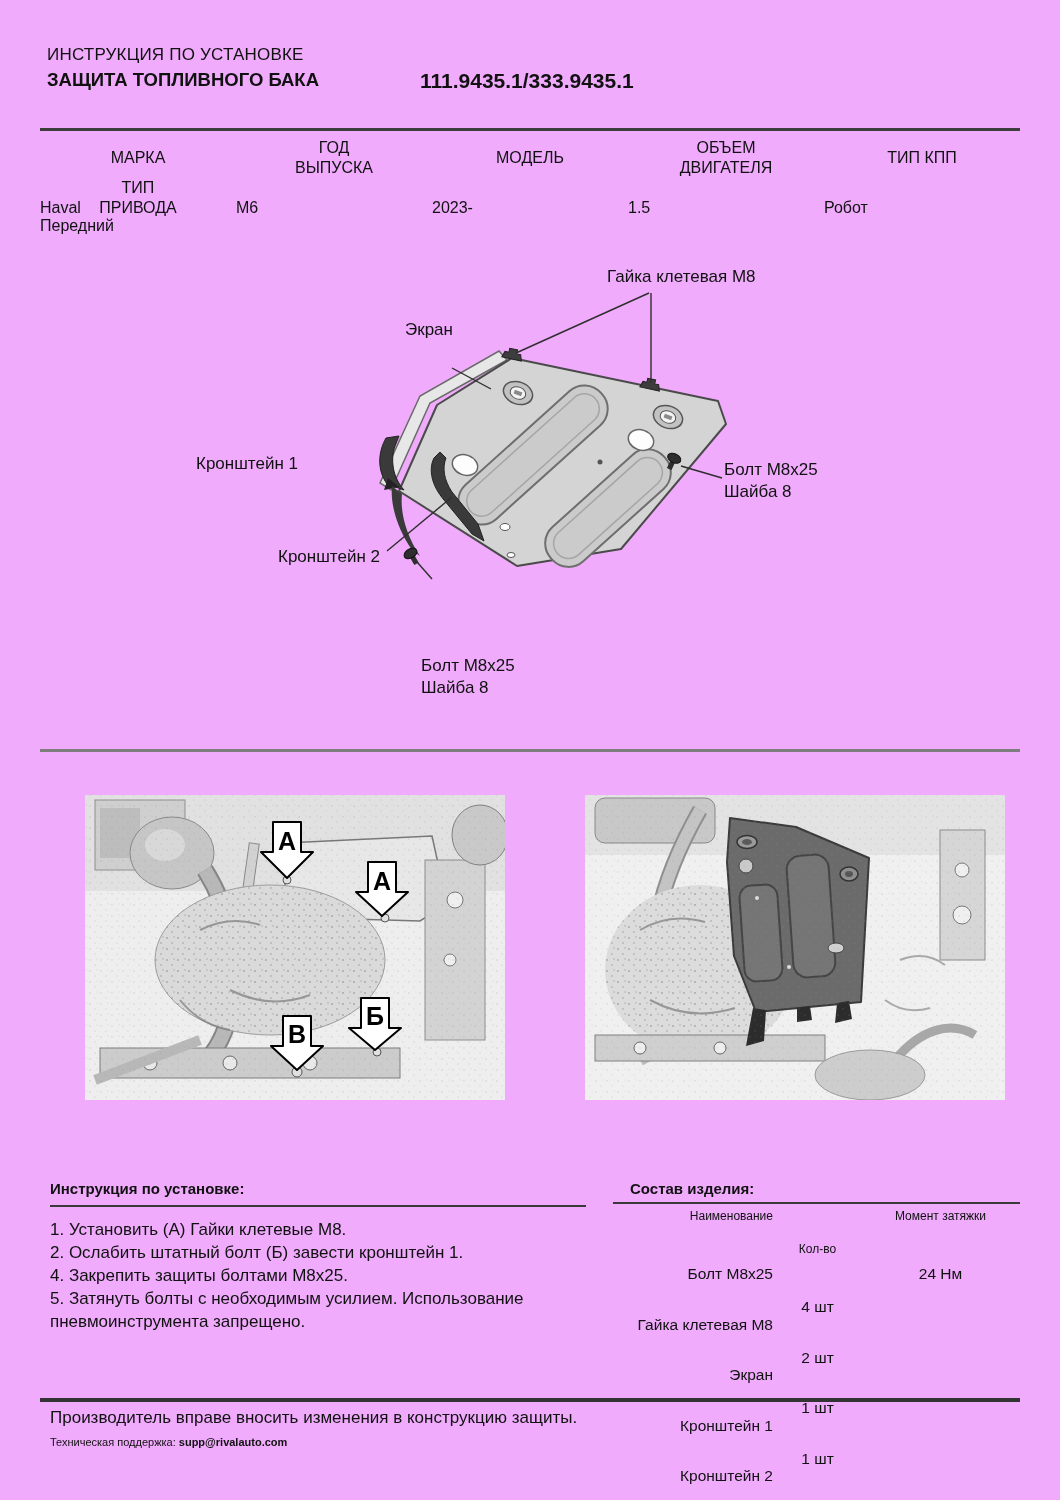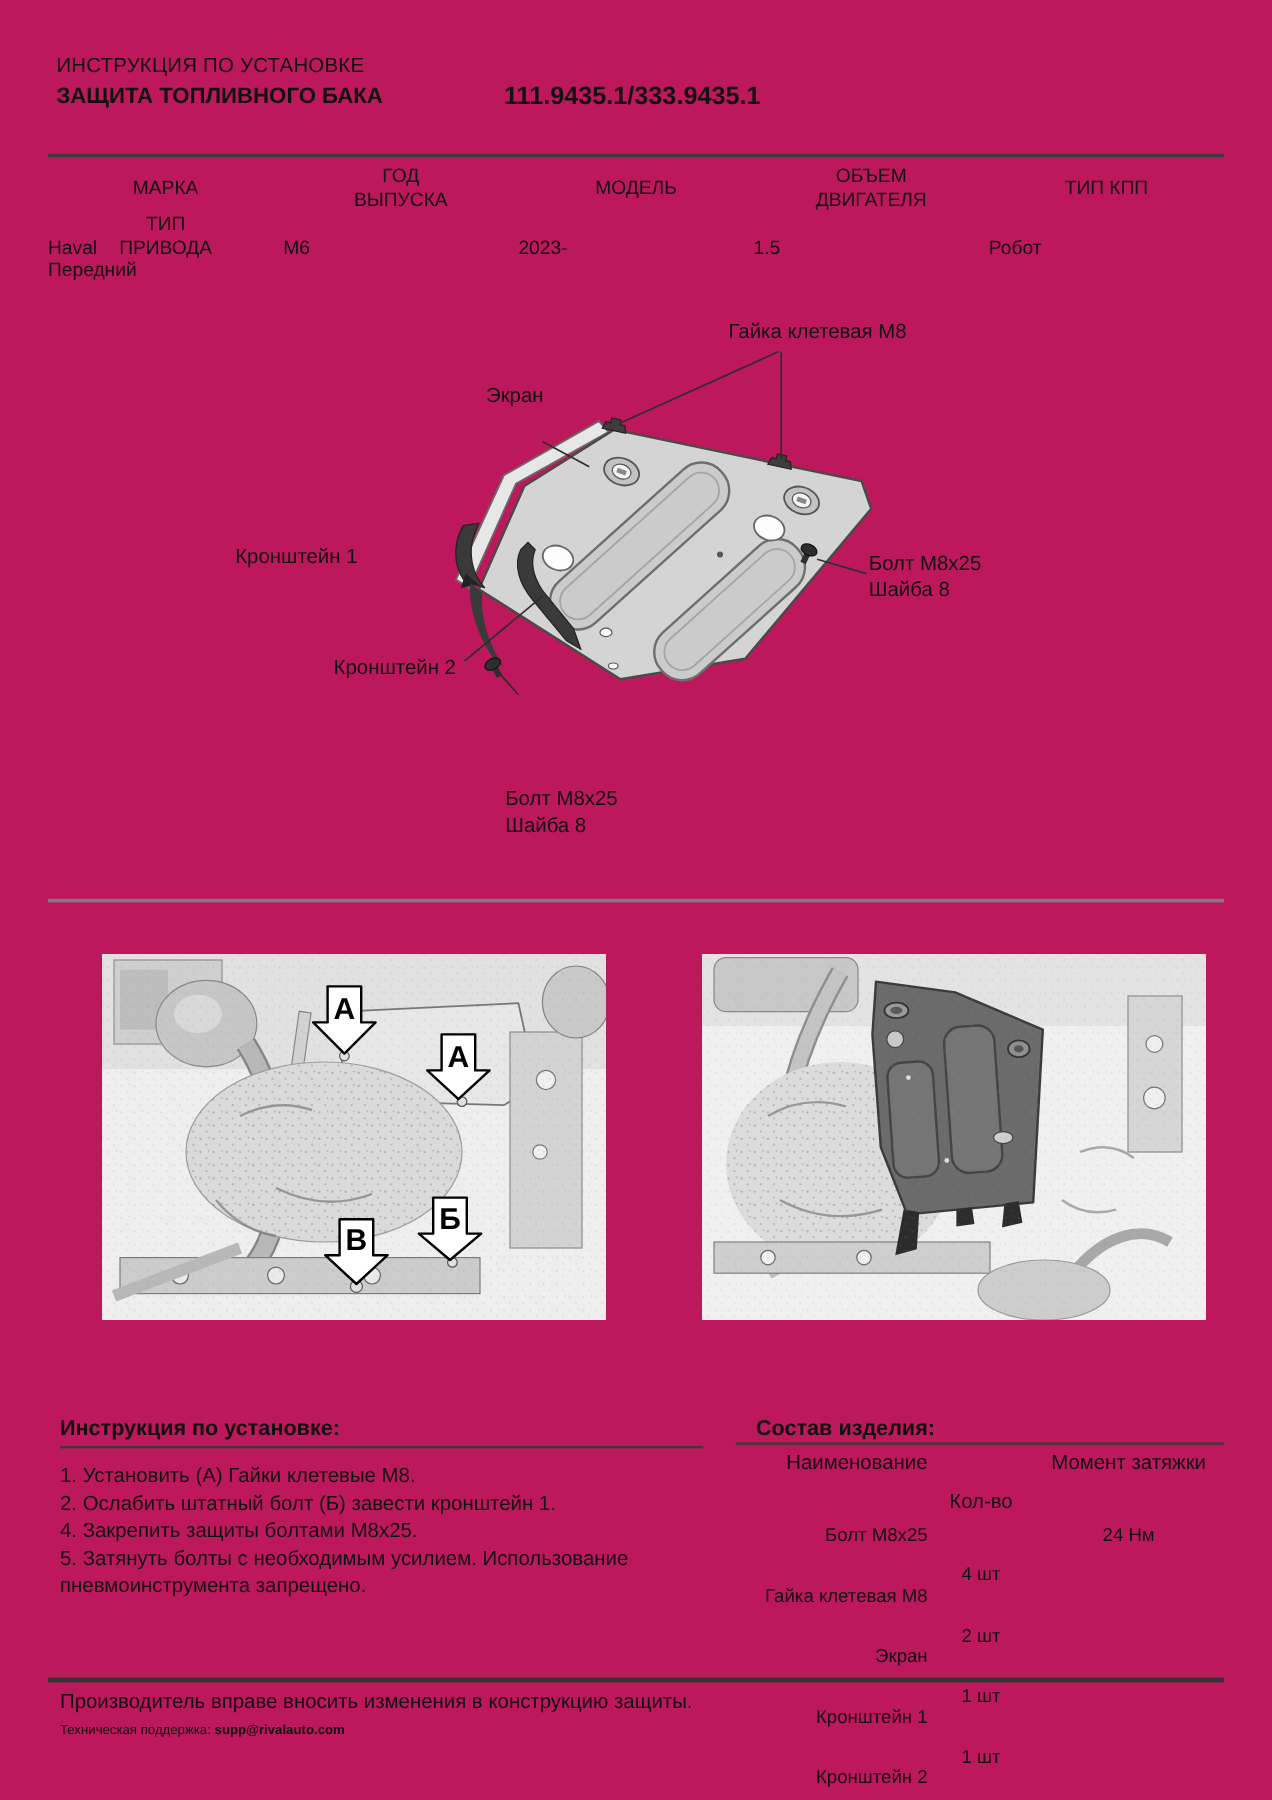--- a/index.html
+++ b/index.html
@@ -1,34 +1,34 @@
 <!DOCTYPE html>
 <html><head>
 <meta charset="utf-8">
 <style>
   html,body{margin:0;padding:0;background:#ffffff;}
-  #page{position:relative;width:1060px;height:1500px;background:#be185d;
+  #page{position:relative;width:1060px;height:1500px;background:#f0abfc;
         font-family:"Liberation Sans","DejaVu Sans",sans-serif;color:#111;overflow:hidden;}
   .abs{position:absolute;}
   .rule{position:absolute;background:#3d3d3d;}
   .lbl{position:absolute;font-size:17px;line-height:22px;color:#111;white-space:nowrap;}
   .prewrap{white-space:pre-line;}
   .doc-type{position:absolute;left:47px;top:45px;font-size:17px;letter-spacing:.2px;}
   .doc-name{position:absolute;left:47px;top:69px;font-size:18.5px;font-weight:bold;}
   .doc-part{position:absolute;left:420px;top:69px;font-size:21px;font-weight:bold;}
   .vt{position:absolute;left:40px;width:980px;display:grid;grid-template-columns:repeat(5,1fr);}
   .vt-head{display:flex;align-items:center;justify-content:center;text-align:center;
            font-size:16px;line-height:1.25;white-space:pre-line;}
   .vt-val{text-align:left;font-size:16px;}
-  .sec-title{position:absolute;font-size:18px;font-weight:bold;}
+  .sec-title{position:absolute;font-size:15px;font-weight:bold;}
   .thin{position:absolute;height:2px;background:#3a3a3a;}
   .steps{position:absolute;left:50px;top:1218px;width:548px;}
   .step{font-size:17px;line-height:23px;}
   .parts{position:absolute;left:600px;top:1209px;width:420px;}
-  .parts-head{display:grid;grid-template-columns:175px 85px 155px;font-size:17px;}
+  .parts-head{display:grid;grid-template-columns:175px 85px 155px;font-size:12px;}
   .parts-row{display:grid;grid-template-columns:175px 85px 155px;font-size:15.5px;line-height:17.5px;}
   .c-name{text-align:right;padding-right:2px;}
   .c-qty{text-align:center;margin-top:33px;}
   .c-trq{text-align:center;padding-left:6px;}
   .parts-rows{margin-top:9px;}
   .foot1{position:absolute;left:50px;top:1408px;font-size:17px;}
   .foot2{position:absolute;left:50px;top:1436px;font-size:11px;}
   .foot2 b{font-weight:bold;}
   svg text{font-family:"Liberation Sans","DejaVu Sans",sans-serif;}
 </style>

